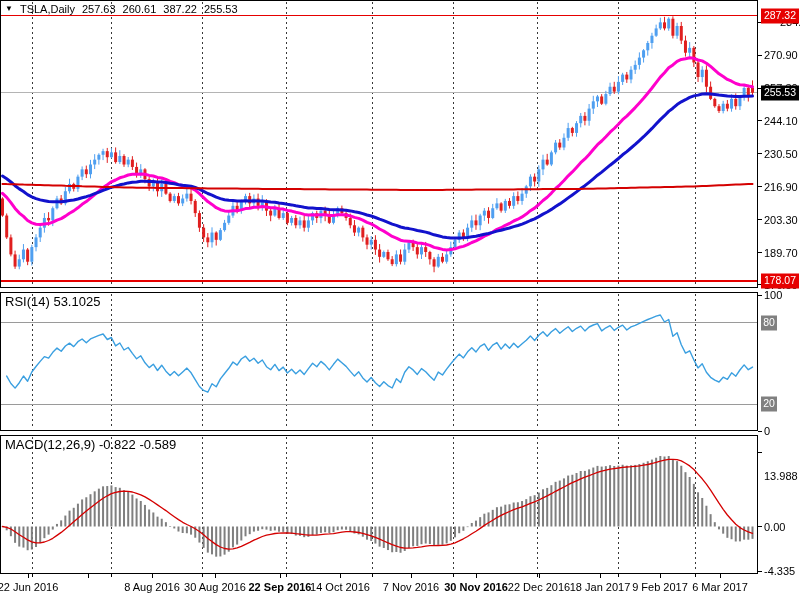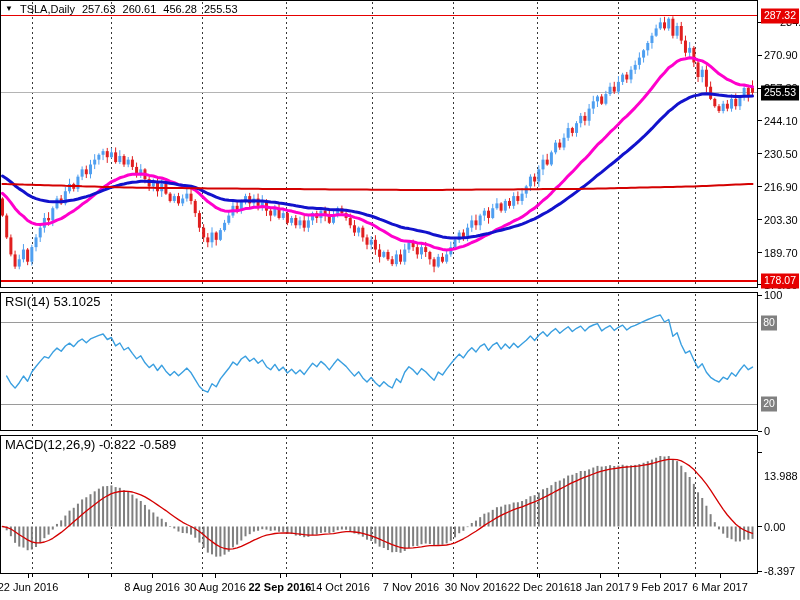--- a/index.html
+++ b/index.html
@@ -637,53 +637,53 @@
       <line x1="537.5" y1="574" x2="537.5" y2="577" stroke="#000" stroke-width="1" shape-rendering="crispEdges"></line>
       <line x1="618.5" y1="574" x2="618.5" y2="577" stroke="#000" stroke-width="1" shape-rendering="crispEdges"></line>
       <line x1="695.5" y1="574" x2="695.5" y2="577" stroke="#000" stroke-width="1" shape-rendering="crispEdges"></line>
     </svg>
 
   <div class="hdr">
     <span class="tri">▼</span>
     <span>TSLA,Daily</span>
     <span>257.63</span>
     <span>260.61</span>
-    <span>456.28</span>
+    <span>387.22</span>
     <span>255.53</span>
   </div>
 
   <div class="plabel" style="top:294px">RSI(14) 53.1025</div>
   <div class="plabel" style="top:437px">MACD(12,26,9) -0.822 -0.589</div>
 
   <div id="overlays">
       <div class="tick" style="top: 22.3526px; margin-left: 16px;">284.50</div>
       <div class="tick" style="top: 55.4006px;">270.90</div>
       <div class="tick" style="top: 88.4486px;">257.30</div>
       <div class="tick" style="top: 120.525px;">244.10</div>
       <div class="tick" style="top: 153.573px;">230.50</div>
       <div class="tick" style="top: 186.621px;">216.90</div>
       <div class="tick" style="top: 219.669px;">203.30</div>
       <div class="tick" style="top: 252.717px;">189.70</div>
       <div class="tick" style="top: 284.793px;">176.50</div>
       <div class="tick" style="top: 295.3px;">100</div>
       <div class="tick" style="top: 431.3px;">0</div>
       <div class="tick" style="top: 476px;">13.988</div>
       <div class="tick" style="top: 526.5px;">0.00</div>
-      <div class="tick" style="top: 571.004px;">-8.397</div>
+      <div class="tick" style="top: 571.004px;">-4.335</div>
       <div class="badge" style="top: 15.5px; background: rgb(230, 0, 0);">287.32</div>
       <div class="badge" style="top: 280.978px; background: rgb(230, 0, 0);">178.07</div>
       <div class="badge" style="top: 92.7497px; background: rgb(0, 0, 0);">255.53</div>
       <div class="badge" style="top: 322.5px; background: rgb(128, 128, 128); width: 16px; left: 761px; text-align: center;">80</div>
       <div class="badge" style="top: 404.1px; background: rgb(128, 128, 128); width: 16px; left: 761px; text-align: center;">20</div>
       <div class="date" style="left: 28px;">22 Jun 2016</div>
       <div class="date" style="left: 88px; margin-top: 23px;">15 Jul 2016</div>
       <div class="date" style="left: 152px;">8 Aug 2016</div>
       <div class="date" style="left: 215px;">30 Aug 2016</div>
       <div class="date" style="left: 280px; font-weight: bold;">22 Sep 2016</div>
       <div class="date" style="left: 340px;">14 Oct 2016</div>
       <div class="date" style="left: 411px;">7 Nov 2016</div>
-      <div class="date" style="left: 476px;">30 Nov 2016</div>
+      <div class="date" style="left: 476px; font-weight: bold;">30 Nov 2016</div>
       <div class="date" style="left: 539px;">22 Dec 2016</div>
       <div class="date" style="left: 600px;">18 Jan 2017</div>
       <div class="date" style="left: 660px;">9 Feb 2017</div>
       <div class="date" style="left: 720px;">6 Mar 2017</div>
     </div>
 </div>
 
 </body></html>

